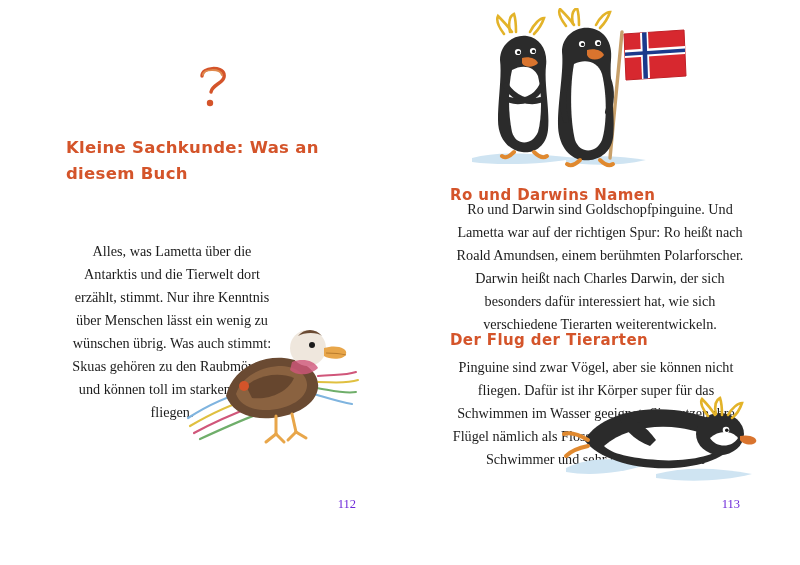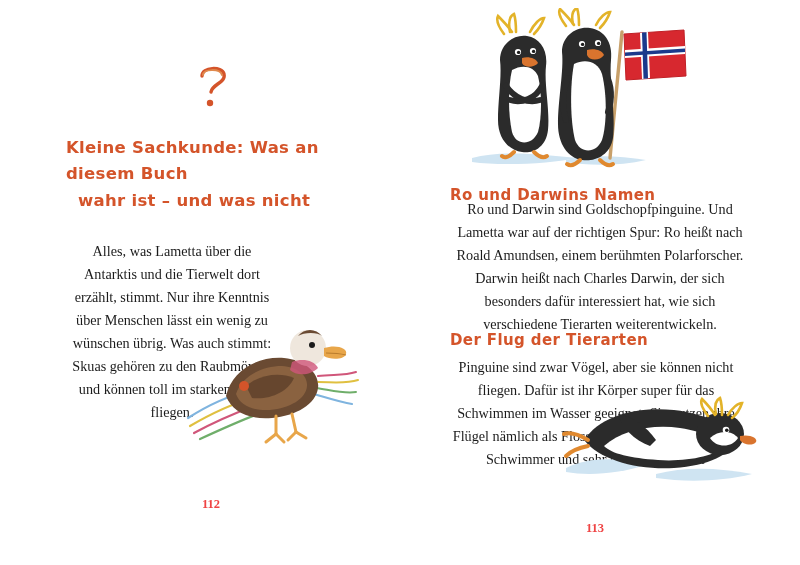--- a/index.html
+++ b/index.html
@@ -35,24 +35,23 @@
   }
   .body-text {
     font-family: "Liberation Serif", serif;
     color: #1b1b1b;
     font-size: 14.2px;
     line-height: 1.62;
     text-align: center;
   }
   .folio {
     font-family: "Liberation Serif", serif;
-    color: #ef4444;
+    color: #6d28d9;
     font-size: 12.5px;
-    text-align: center;
-    font-weight: bold;
+    text-align: right;
   }
 
   
   .col-left {
     position: absolute;
     left: 66px;
     top: 0;
     width: 300px;
     height: 464px;
   }
@@ -69,21 +68,21 @@
   #ornament { left: 128px; top: 62px; width: 40px; height: 48px; }
   #chapter-title { left: 0px; top: 135px; width: 290px; }
   #h-lametta { left: 0px; top: 212px; width: 290px; }
   #p-lametta { left: 0px; top: 240px; width: 268px; }
   #folio-left { left: 0px; top: 497px; width: 290px; }
 
   #h-namen { left: 0px; top: 172px; width: 290px; margin-top: 13px; }
   #p-namen { left: 0px; top: 198px; width: 300px; }
   #h-flug { left: 0px; top: 330px; width: 290px; }
   #p-flug { left: 0px; top: 356px; width: 292px; }
-  #folio-right { left: 0px; top: 521px; width: 290px; }
+  #folio-right { left: 0px; top: 497px; width: 290px; }
 
   
   .art { position: absolute; pointer-events: none; }
   #art-skua { left: 180px; top: 300px; width: 190px; height: 160px; }
   #art-penguins { left: 470px; top: 8px; width: 230px; height: 165px; }
   #art-swimmer { left: 560px; top: 382px; width: 200px; height: 115px; }
 </style>
 </head>
 <body>
 
@@ -94,21 +93,20 @@
     <div class="block" id="ornament">
       <svg width="40" height="48" viewBox="0 0 40 48">
         <path d="M8,14 C8,5 28,4 30,12 C32,21 18,22 17,30" stroke="#d4542a" stroke-width="3.4" fill="none" stroke-linecap="round"></path>
         <path d="M9,13 C9,7 26,6 28,13" stroke="#e08a4e" stroke-width="2" fill="none" stroke-linecap="round"></path>
         <circle cx="16" cy="41" r="3.2" fill="#d4542a"></circle>
       </svg>
     </div>
 
     <div class="block" id="chapter-title">
       <div class="title-big">Kleine Sachkunde: Was an diesem Buch</div>
-      <div class="title-big" style="padding-left:12px">wahr ist – und was nicht</div>
     </div>
 
 
     <div class="block body-text" id="p-lametta" style="width: 212px; shape-outside: none;">Alles, was Lametta über die Antarktis und die Tierwelt dort erzählt, stimmt. Nur ihre Kenntnis über Menschen lässt ein wenig zu wünschen übrig. Was auch stimmt: Skuas gehören zu den Raubmöwen und können toll im starken Wind fliegen.</div>
 
     <div class="block folio" id="folio-left">112</div>
   </div>
 
   <div class="art" id="art-skua">
     <svg width="190" height="160" viewBox="0 0 190 160">

